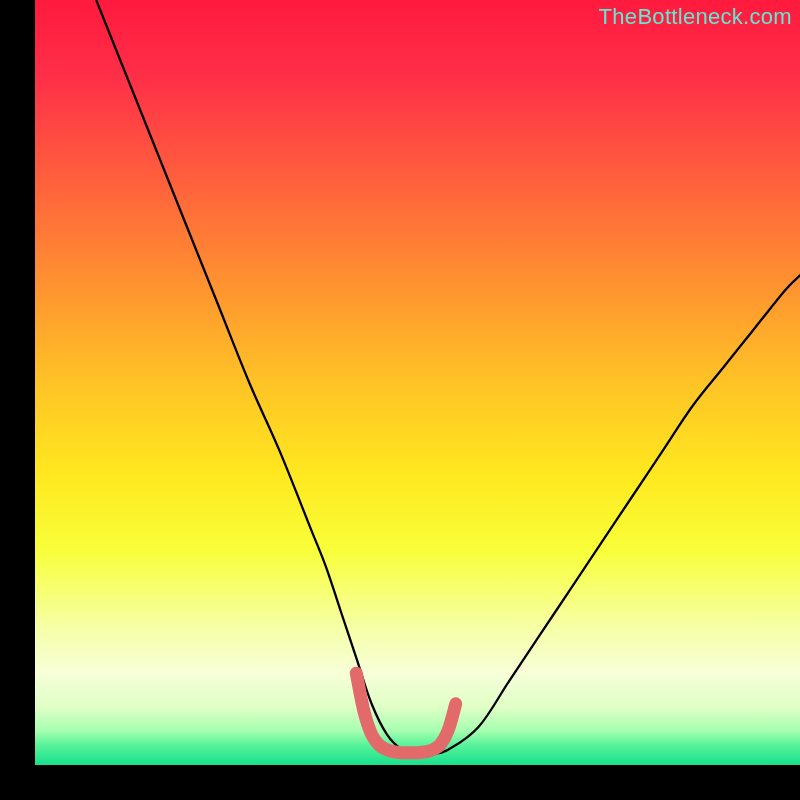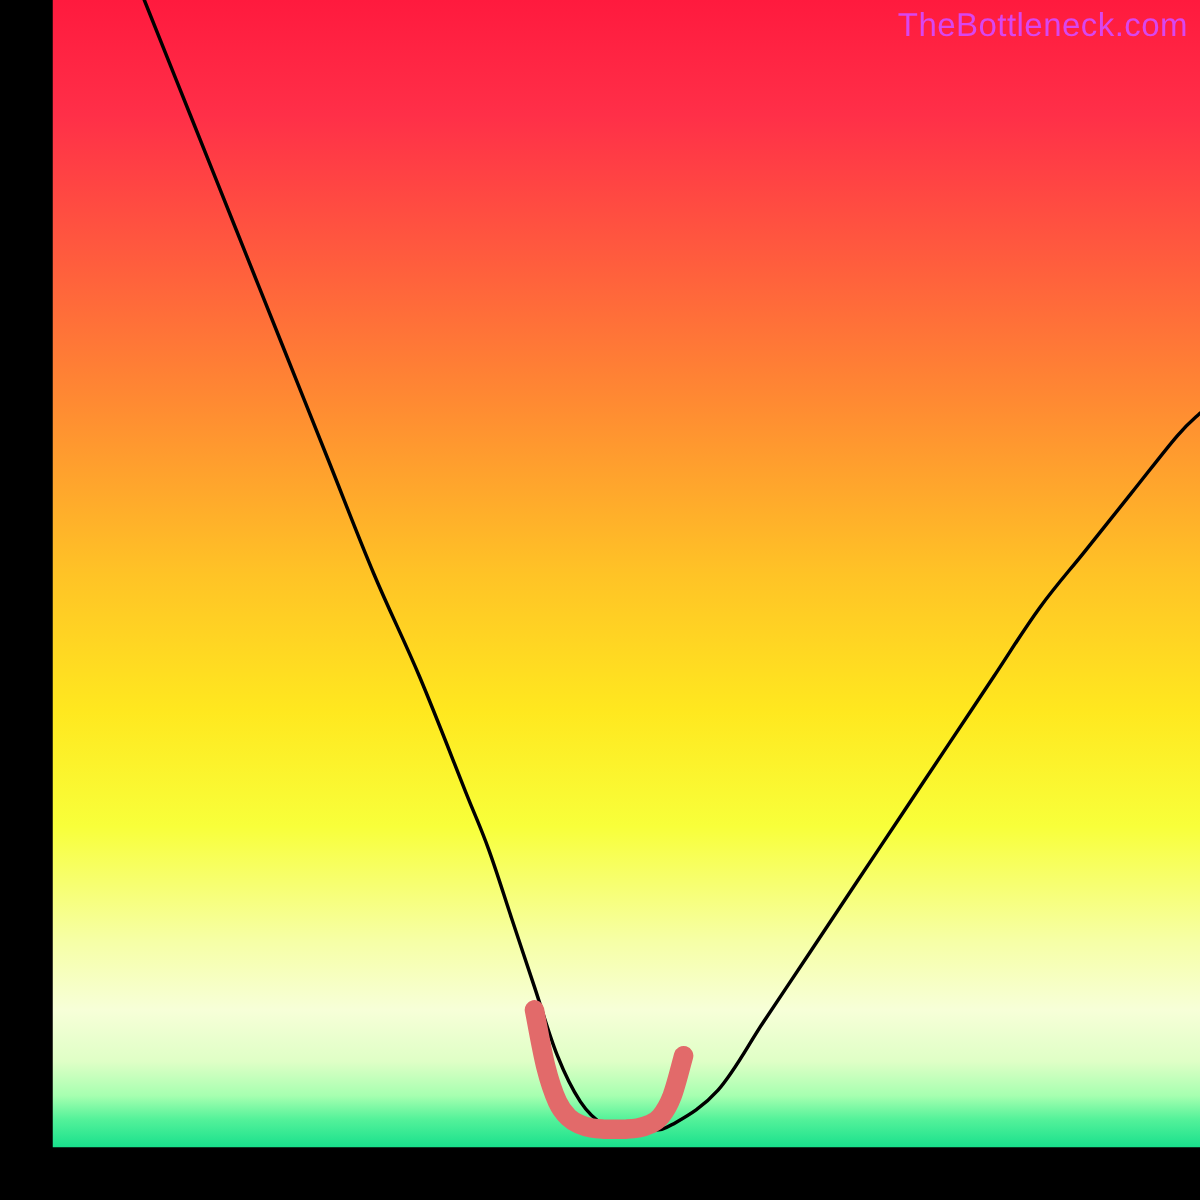--- a/index.html
+++ b/index.html
@@ -28,21 +28,21 @@
     position: absolute;
     left: 0;
     top: 0;
     width: 100%;
     height: 100%;
   }
   .watermark {
     position: absolute;
     top: 4px;
     right: 8px;
-    color: #d946ef;
+    color: #5eead4;
     font-size: 22px;
     font-weight: 500;
     letter-spacing: 0.3px;
     user-select: none;
   }
   svg {
     position: absolute;
     left: 0;
     top: 0;
   }

